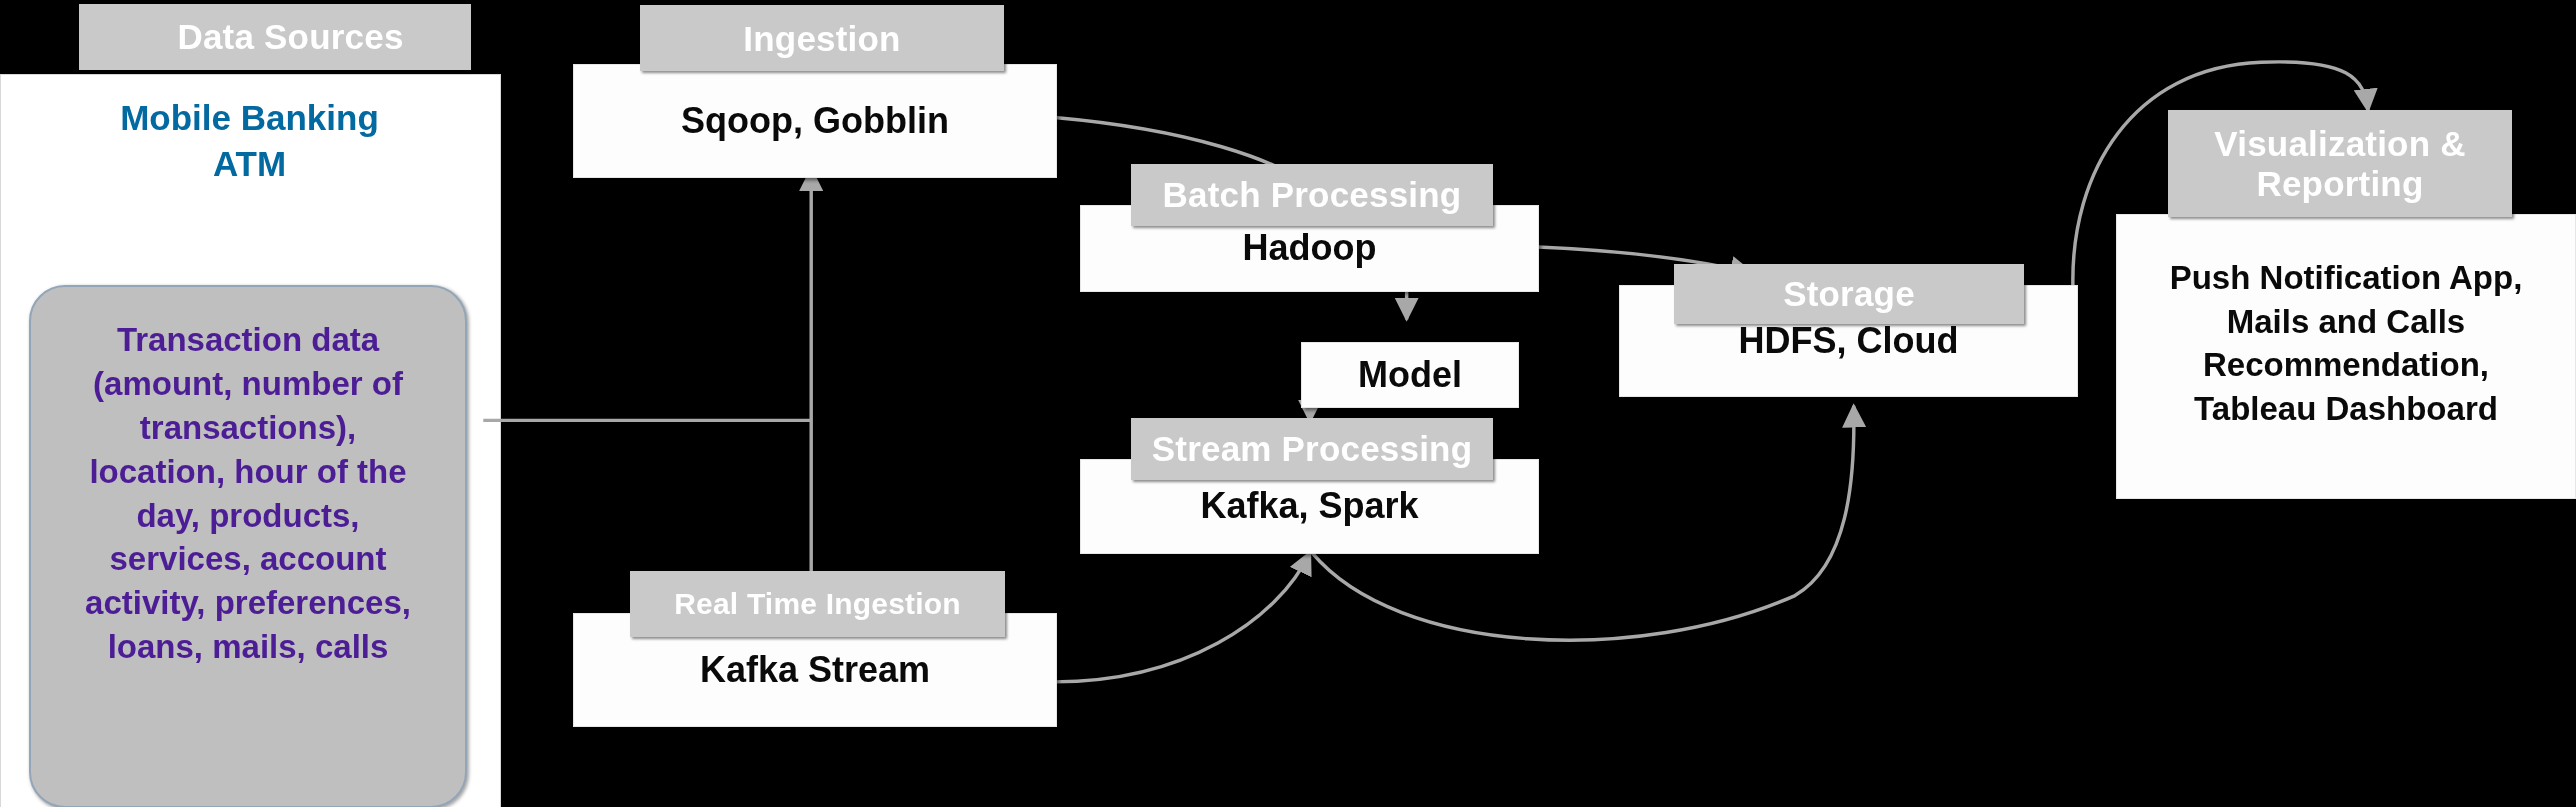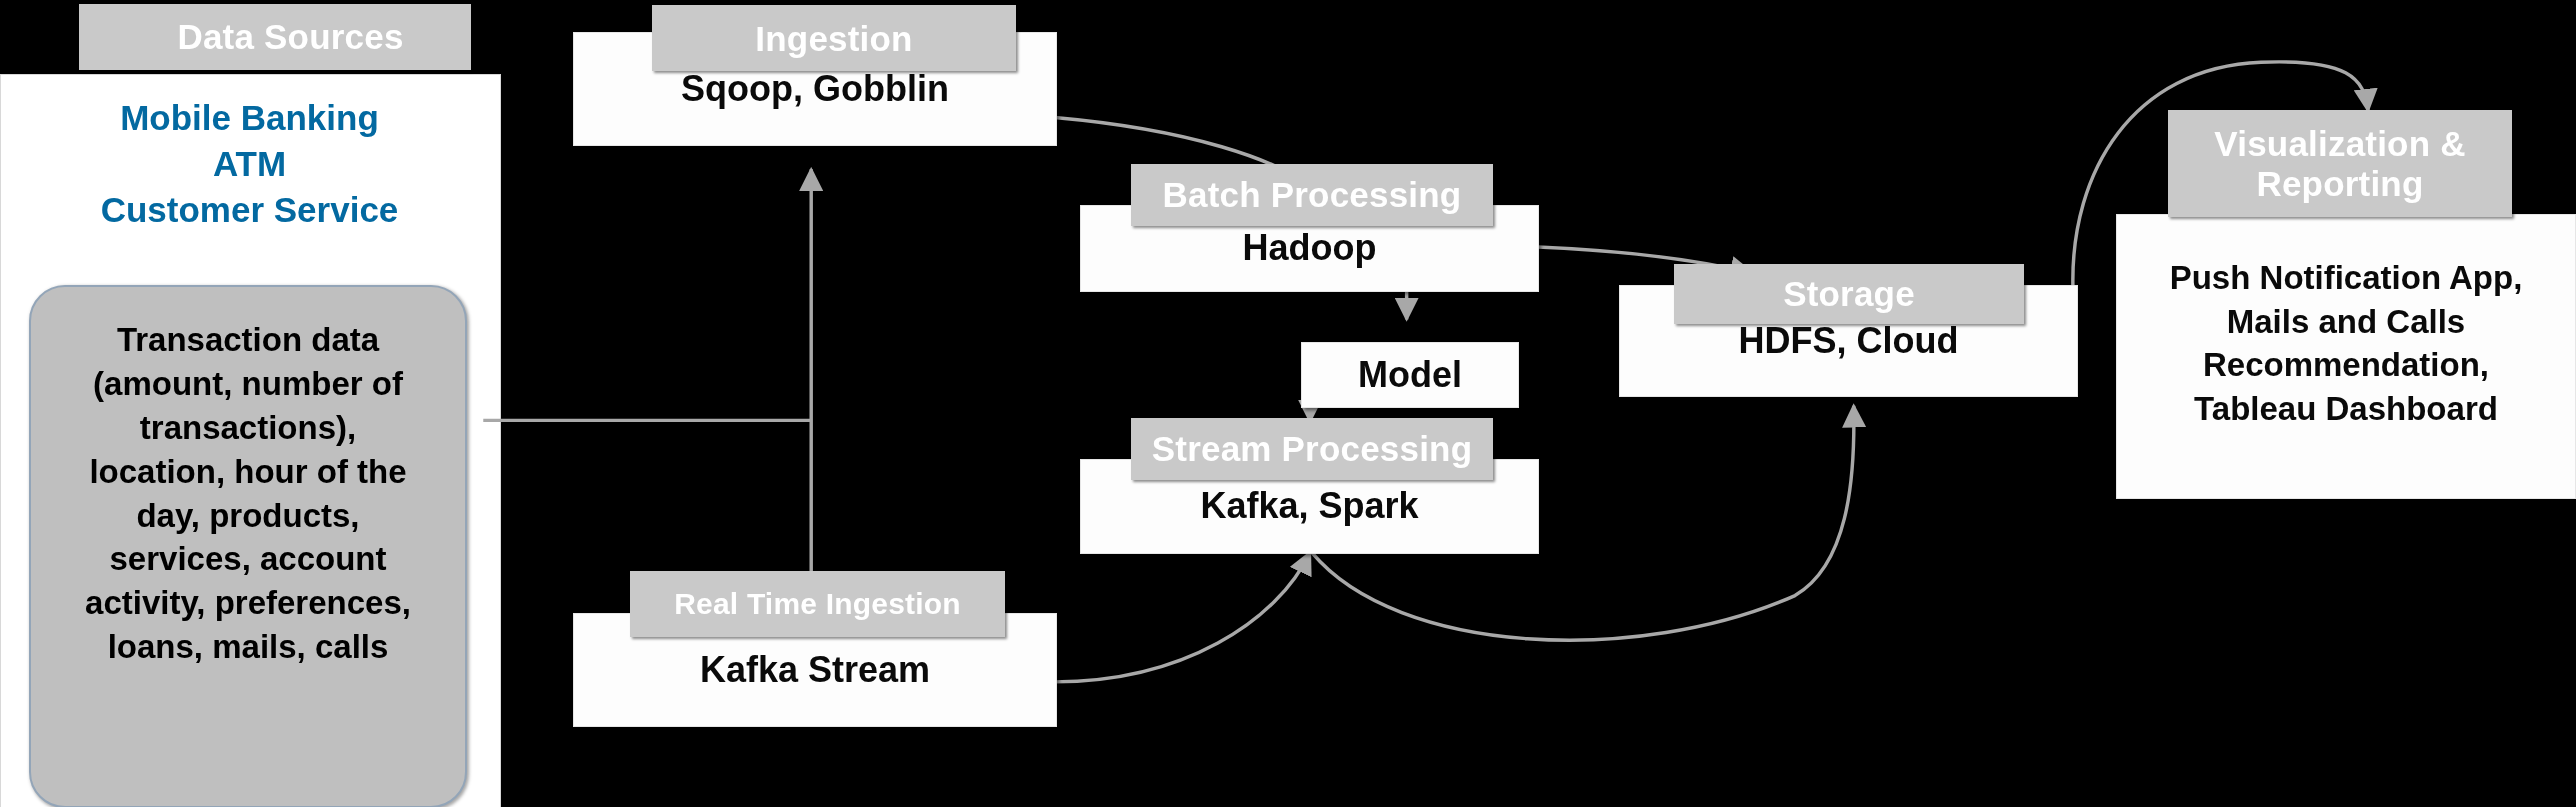--- a/index.html
+++ b/index.html
@@ -68,21 +68,21 @@
     z-index: 5;
   }
   #ds-rounded {
     position: absolute;
     left: 29px; top: 285px;
     width: 438px; height: 523px;
     background: #bfbfbf;
     border: 2.6px solid #93a5b8;
     border-radius: 36px;
     box-shadow: 1.7px 1.7px 3.5px rgba(0,0,0,0.35);
-    color: #000000;
+    color: #4c1d95;
     font-weight: 600;
     font-size: 33px;
     line-height: 1.33;
     text-align: center;
     padding: 31px 19px 0 19px;
     box-sizing: border-box;
     z-index: 7;
   }
 
   
@@ -146,36 +146,35 @@
     <path d="M 2402 330 C 2400 200, 2470 78, 2620 72 C 2720 68, 2740 90, 2744 128" stroke="#a8a8a8" stroke-width="4" fill="none" marker-end="url(#ah)"></path>
   </svg>
 
   <div id="ds-header" class="hdr" style="left:79px; top:3.5px; width:361px; height:66px; font-size:35px;padding-left:31px;">Data Sources</div>
 
   <div id="ds-panel"></div>
 
   <div id="ds-lines">
     <div>Mobile Banking</div>
     <div>ATM</div>
-    <div>Customer Service</div>
   </div>
 
   <div id="ds-rounded">
     <div>Transaction data</div>
     <div>(amount, number of</div>
     <div>transactions),</div>
     <div>location, hour of the</div>
     <div>day, products,</div>
     <div>services, account</div>
     <div>activity, preferences,</div>
     <div>loans, mails, calls</div>
   </div>
 
-  <div class="hdr" style="left:640px; top:5.2px; width:364px; height:66px; font-size:35px;margin-left:12px;">Ingestion</div>
-  <div class="body" style="left:573px; top:32px; width:482px; height:112px; font-size:36px;">Sqoop, Gobblin</div>
+  <div class="hdr" style="left:640px; top:5.2px; width:364px; height:66px; font-size:35px;">Ingestion</div>
+  <div class="body" style="left:573px; top:64px; width:482px; height:112px; font-size:36px;">Sqoop, Gobblin</div>
 
   <div class="hdr" style="left:630px; top:571px; width:375px; height:66px; font-size:30px;">Real Time Ingestion</div>
   <div class="body" style="left:573px; top:613px; width:482px; height:112px; font-size:36px;">Kafka Stream</div>
 
   <div class="hdr" style="left:1131px; top:164px; width:362px; height:62px; font-size:35px;">Batch Processing</div>
   <div class="body" style="left:1080px; top:205px; width:457px; height:85px; font-size:36px;">Hadoop</div>
 
   <div class="body" style="left:1301px; top:318px; width:216px; height:64px; font-size:36px;margin-top:24px;">Model</div>
 
   <div class="hdr" style="left:1131px; top:418px; width:362px; height:62px; font-size:35px;">Stream Processing</div>

